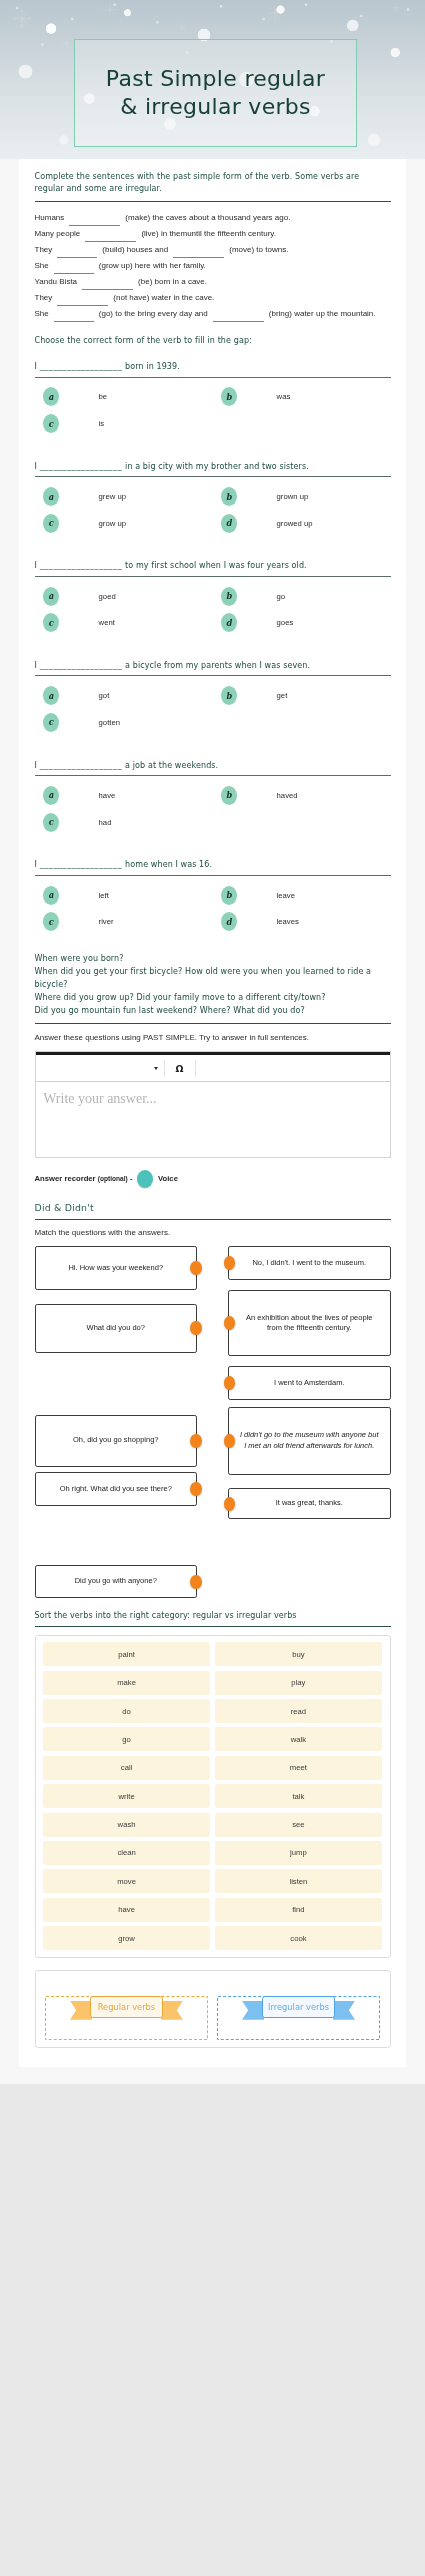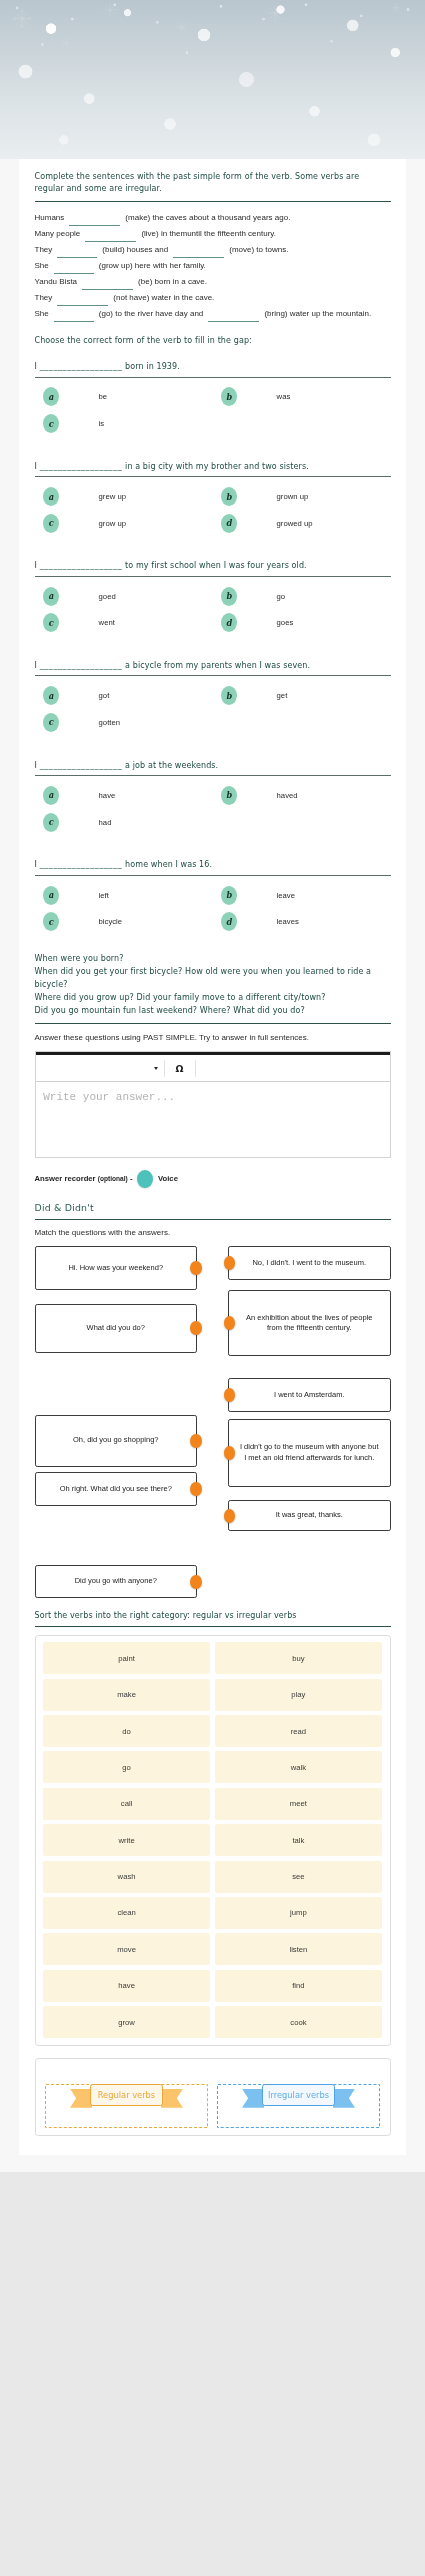--- a/index.html
+++ b/index.html
@@ -219,22 +219,22 @@
     font-size: 9.4px;
     font-weight: 700;
     color: #1b1b1b;
   }
   .tb-rest { flex: 1 1 auto; }
   .editor-area {
     min-height: 75px;
     padding: 8.9px 7.7px;
   }
   .editor-placeholder {
-    font-family: Liberation Mono, monospace;
-    font-size: 11px;
+    font-family: Liberation Serif, serif;
+    font-size: 14px;
     color: #b4b4b4;
   }
 
   .recorder-row {
     display: flex;
     align-items: center;
     gap: 5px;
     margin-top: 12px;
     padding-bottom: 5.5px;
   }
@@ -322,21 +322,21 @@
     background: #fff;
   }
   .tile-grid {
     display: grid;
     grid-template-columns: 1fr 1fr;
     gap: 4.4px 5px;
   }
   .tile {
     background: #fdf4dd;
     border-radius: 2.2px;
-    height: 32px;
+    height: 24px;
     display: flex;
     align-items: center;
     justify-content: center;
     font-family: "Liberation Sans", sans-serif;
     font-size: 7.7px;
     color: #3b3b3b;
   }
 
   .drop-panel {
     border: 0.6px solid #dcdcdc;
@@ -422,20 +422,26 @@
           <path d="M0,-16 L0,16 M-16,0 L16,0 M-11,-11 L11,11 M-11,11 L11,-11"></path>
         </g>
         <g transform="translate(720,14) scale(0.6)">
           <path d="M0,-16 L0,16 M-16,0 L16,0 M-11,-11 L11,11 M-11,11 L11,-11"></path>
         </g>
         <g transform="translate(120,78) scale(0.55)">
           <path d="M0,-16 L0,16 M-16,0 L16,0 M-11,-11 L11,11 M-11,11 L11,-11"></path>
         </g>
       </g>
     </svg>
+    <div class="title-frame">
+      <div class="title-text">
+        <span>Past Simple regular</span><br>
+        <span>&amp; irregular verbs</span>
+      </div>
+    </div>
   </div>
 
   <div class="sheet">
     <div class="inner">
 
       <div>
         <div class="instr-hand">Complete the sentences with the past simple form of the verb. Some verbs are regular and some are irregular.</div>
         <hr class="rule">
 
         <div class="body-text">
@@ -467,21 +473,21 @@
             <span>(be) born in a cave.</span>
           </div>
           <div>
             <span>They</span>
             <span class="blank"></span>
             <span>(not have) water in the cave.</span>
           </div>
           <div>
             <span>She</span>
             <span class="blank sm"></span>
-            <span>(go) to the river have day and</span>
+            <span>(go) to the bring every day and</span>
             <span class="blank"></span>
             <span>(bring) water up the mountain.</span>
           </div>
         </div>
       </div>
 
       <div class="spacer-24"></div>
 
       <div>
         <div class="instr-hand">Choose the correct form of the verb to fill in the gap:</div>
@@ -620,21 +626,21 @@
             <div class="mc-opt">
               <span class="bubble">a</span>
               <span class="opt-label">left</span>
             </div>
             <div class="mc-opt">
               <span class="bubble">b</span>
               <span class="opt-label">leave</span>
             </div>
             <div class="mc-opt">
               <span class="bubble">c</span>
-              <span class="opt-label">bicycle</span>
+              <span class="opt-label">river</span>
             </div>
             <div class="mc-opt">
               <span class="bubble">d</span>
               <span class="opt-label">leaves</span>
             </div>
           </div>
         </div>
       </div>
 
       <div class="open-block">
@@ -707,25 +713,25 @@
 
           <div class="match-col">
             <div class="match-card" style="height:34px;margin-top:2.2px;">
               <span class="dot left"></span>
               <span>No, I didn't. I went to the museum.</span>
             </div>
             <div class="match-card" style="height:66px;margin-top:10px;">
               <span class="dot left"></span>
               <span>An exhibition about the lives of people from the fifteenth century.</span>
             </div>
-            <div class="match-card" style="height:34px;margin-top:22px;">
+            <div class="match-card" style="height:34px;margin-top:10px;">
               <span class="dot left"></span>
               <span>I went to Amsterdam.</span>
             </div>
-            <div class="match-card" style="height:68px;margin-top:6.6px;">
+            <div class="match-card" style="height:68px;margin-top:6.6px;font-style:italic;">
               <span class="dot left"></span>
               <span>I didn't go to the museum with anyone but I met an old friend afterwards for lunch.</span>
             </div>
             <div class="match-card" style="height:27px;margin-top:13.3px;">
               <span class="dot left"></span>
               <span>It was great, thanks.</span>
             </div>
           </div>
         </div>
       </div>

